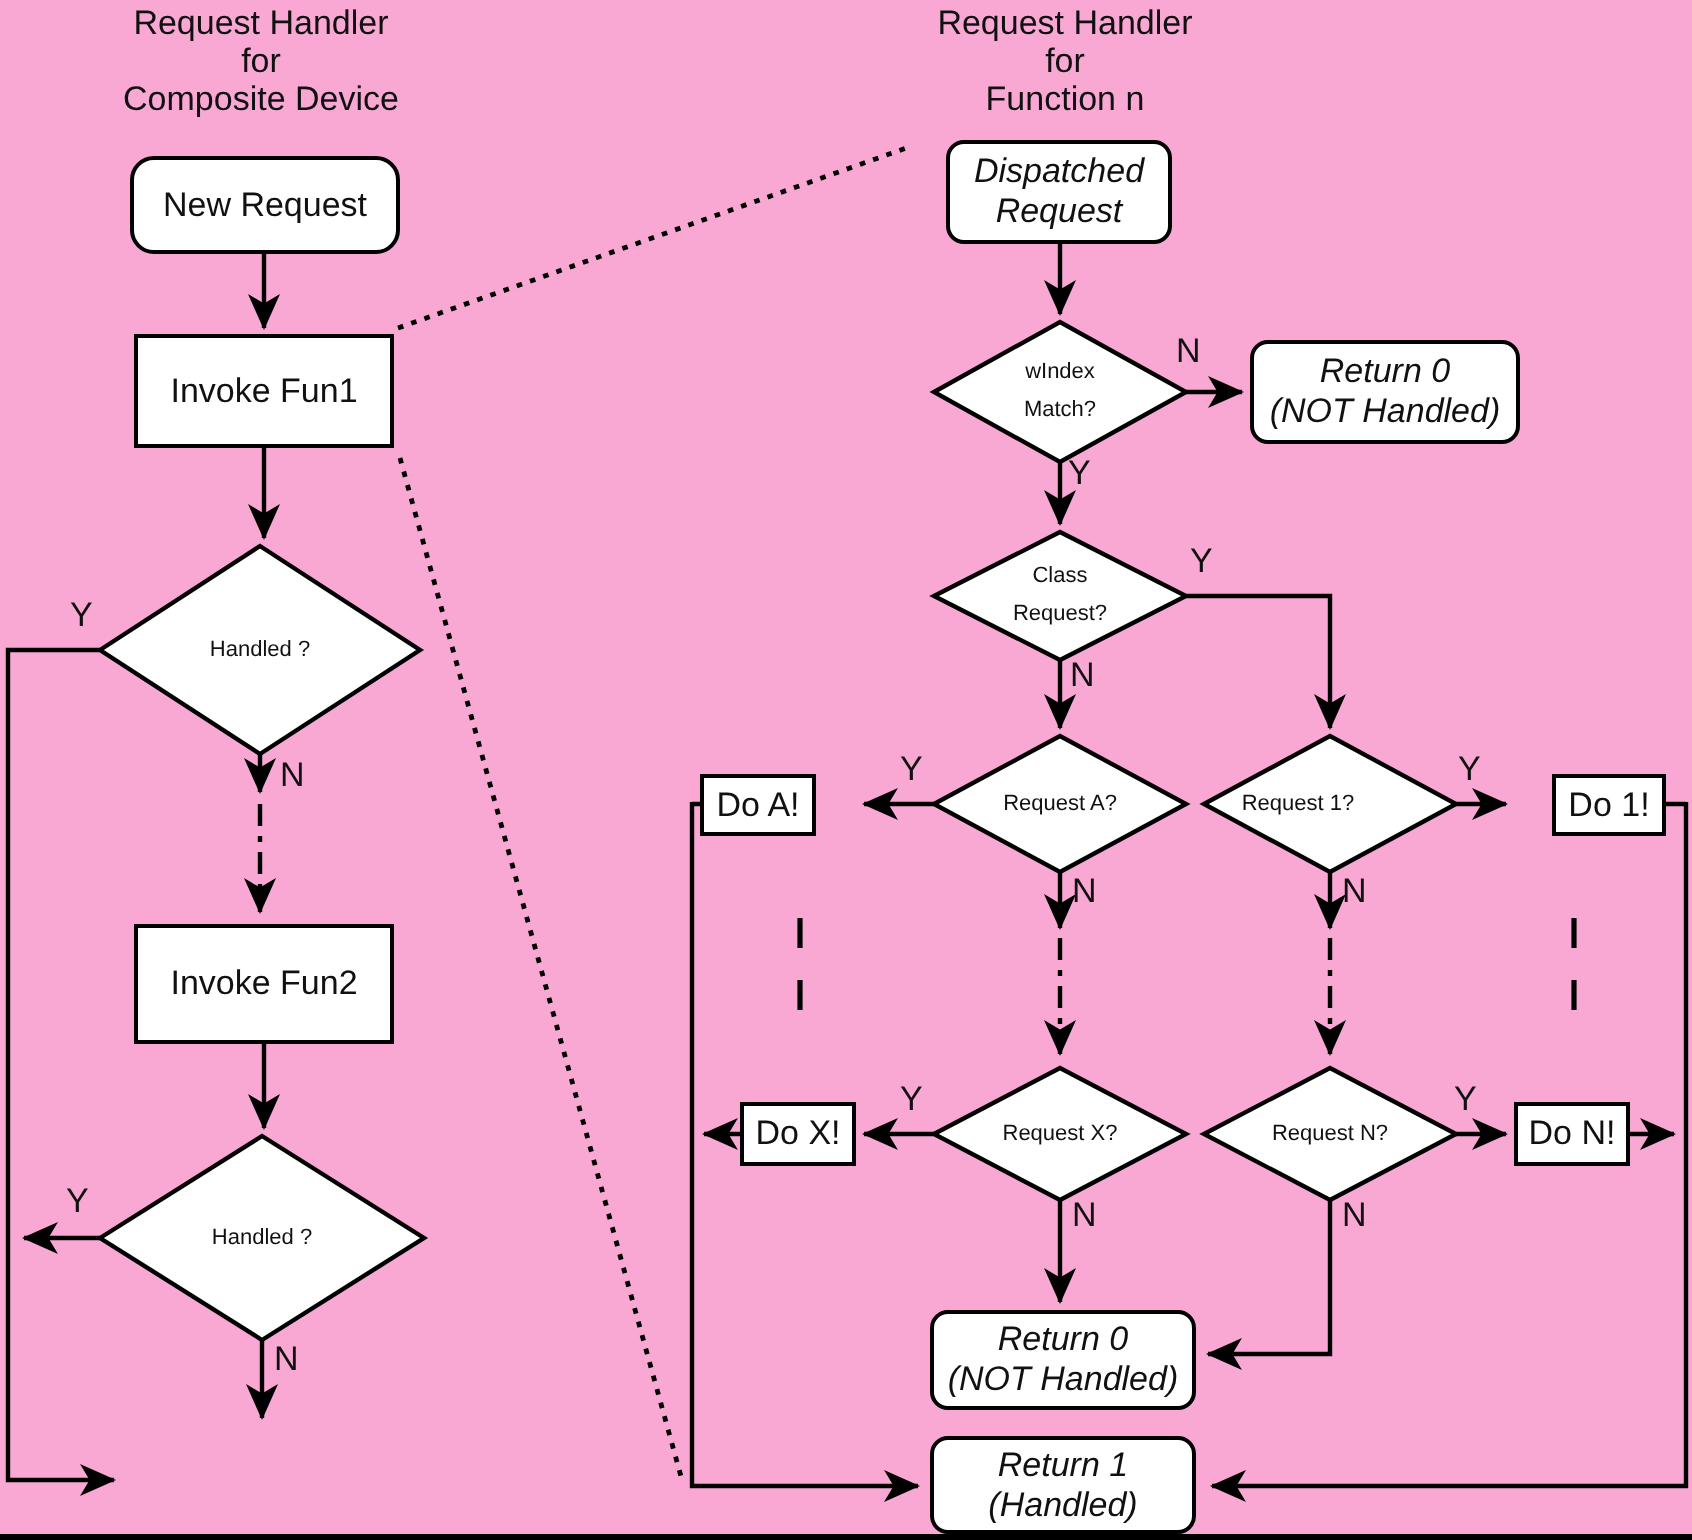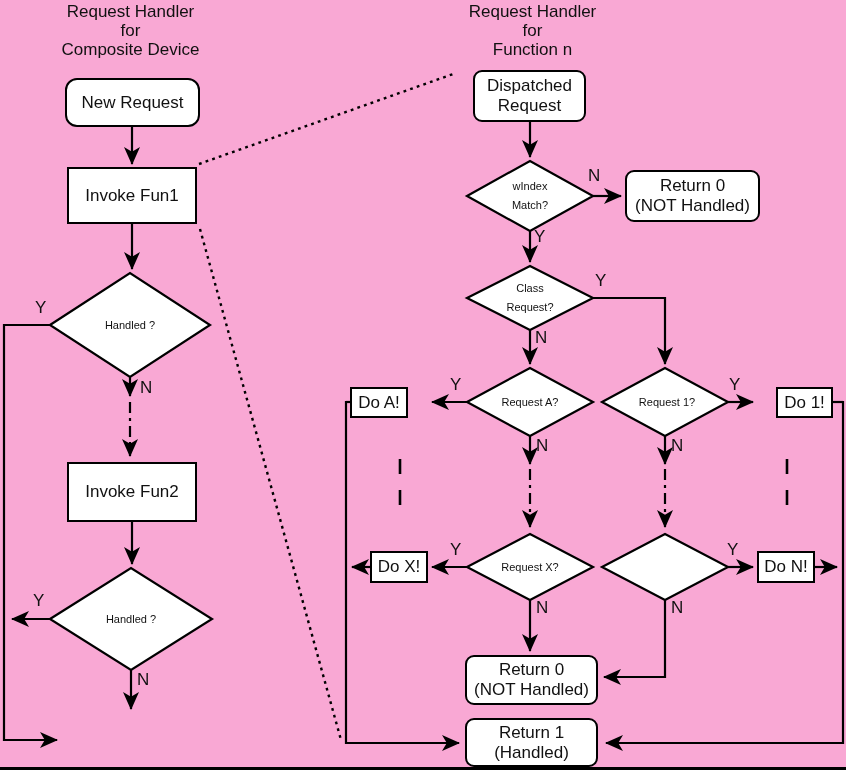--- a/index.html
+++ b/index.html
@@ -12,21 +12,21 @@
   .dash { stroke-dasharray:11 5 3 5; }
   .dot  { stroke-dasharray:2.8 4.2; stroke-width:2.4; }
   .diamond { fill:#fff; stroke:#000; stroke-width:2.2; }
   .bar  { stroke:#000; stroke-width:2.6; }
   .node {
     position:absolute; display:flex; align-items:center; justify-content:center;
     text-align:center; border:2.5px solid #000; background:#fff;
     box-sizing:border-box; font-size:17px; line-height:20px; white-space:pre-line;
   }
   .round { border-radius:12px; }
-  .round-sm { border-radius:9px; }
+  .round-sm { border-radius:9px;font-style:italic; }
   .dlabel {
     position:absolute; display:flex; align-items:center; justify-content:center;
     text-align:center; font-size:11px; line-height:19px; white-space:pre-line;
     pointer-events:none;
   }
   .elabel { position:absolute; font-size:17px; line-height:17px; }
   .title  { position:absolute; text-align:center; font-size:17px; line-height:19px; white-space:pre-line; }
   .edgebar { position:absolute; left:0; top:767px; width:846px; height:3px; background:#000; }
 </style>
 </head>
@@ -116,24 +116,25 @@
   <div class="node round-sm" style="left:473px; top:70px; width:113px; height:52px;">Dispatched
 Request</div>
   <div class="dlabel" style="left:470px; top:177px; width:120px; height:38px;">wIndex
 Match?</div>
   <div class="node round-sm" style="left:625px; top:170px; width:135px; height:52px;">Return 0
 (NOT Handled)</div>
   <div class="dlabel" style="left:470px; top:279px; width:120px; height:38px;">Class
 Request?</div>
   <div class="dlabel" style="left:467px; top:388px; width:126px; height:28px;">Request A?</div>
   <div class="node" style="left:350px; top:387px; width:58px; height:31px;">Do A!</div>
-  <div class="dlabel" style="left:604px; top:388px; width:126px; height:28px;">Request 1?</div>
+  <div class="dlabel" style="left:586px; top:388px; width:126px; height:28px;">Request 1?</div>
   <div class="node" style="left:757px; top:387px; width:57px; height:31px;margin-left:19px;">Do 1!</div>
   <div class="dlabel" style="left:467px; top:553px; width:126px; height:28px;">Request X?</div>
   <div class="node" style="left:370px; top:551px; width:58px; height:32px;">Do X!</div>
+  <div class="dlabel" style="left:602px; top:553px; width:126px; height:28px;">Request N?</div>
   <div class="node" style="left:757px; top:551px; width:58px; height:32px;">Do N!</div>
   <div class="node round-sm" style="left:465px; top:655px; width:133px; height:50px;">Return 0
 (NOT Handled)</div>
   <div class="node round-sm" style="left:465px; top:718px; width:133px; height:49px;">Return 1
 (Handled)</div>
 
   <div class="elabel" style="left:35px; top:299px;">Y</div>
   <div class="elabel" style="left:140px; top:379px;">N</div>
   <div class="elabel" style="left:33px; top:592px;">Y</div>
   <div class="elabel" style="left:137px; top:671px;">N</div>

